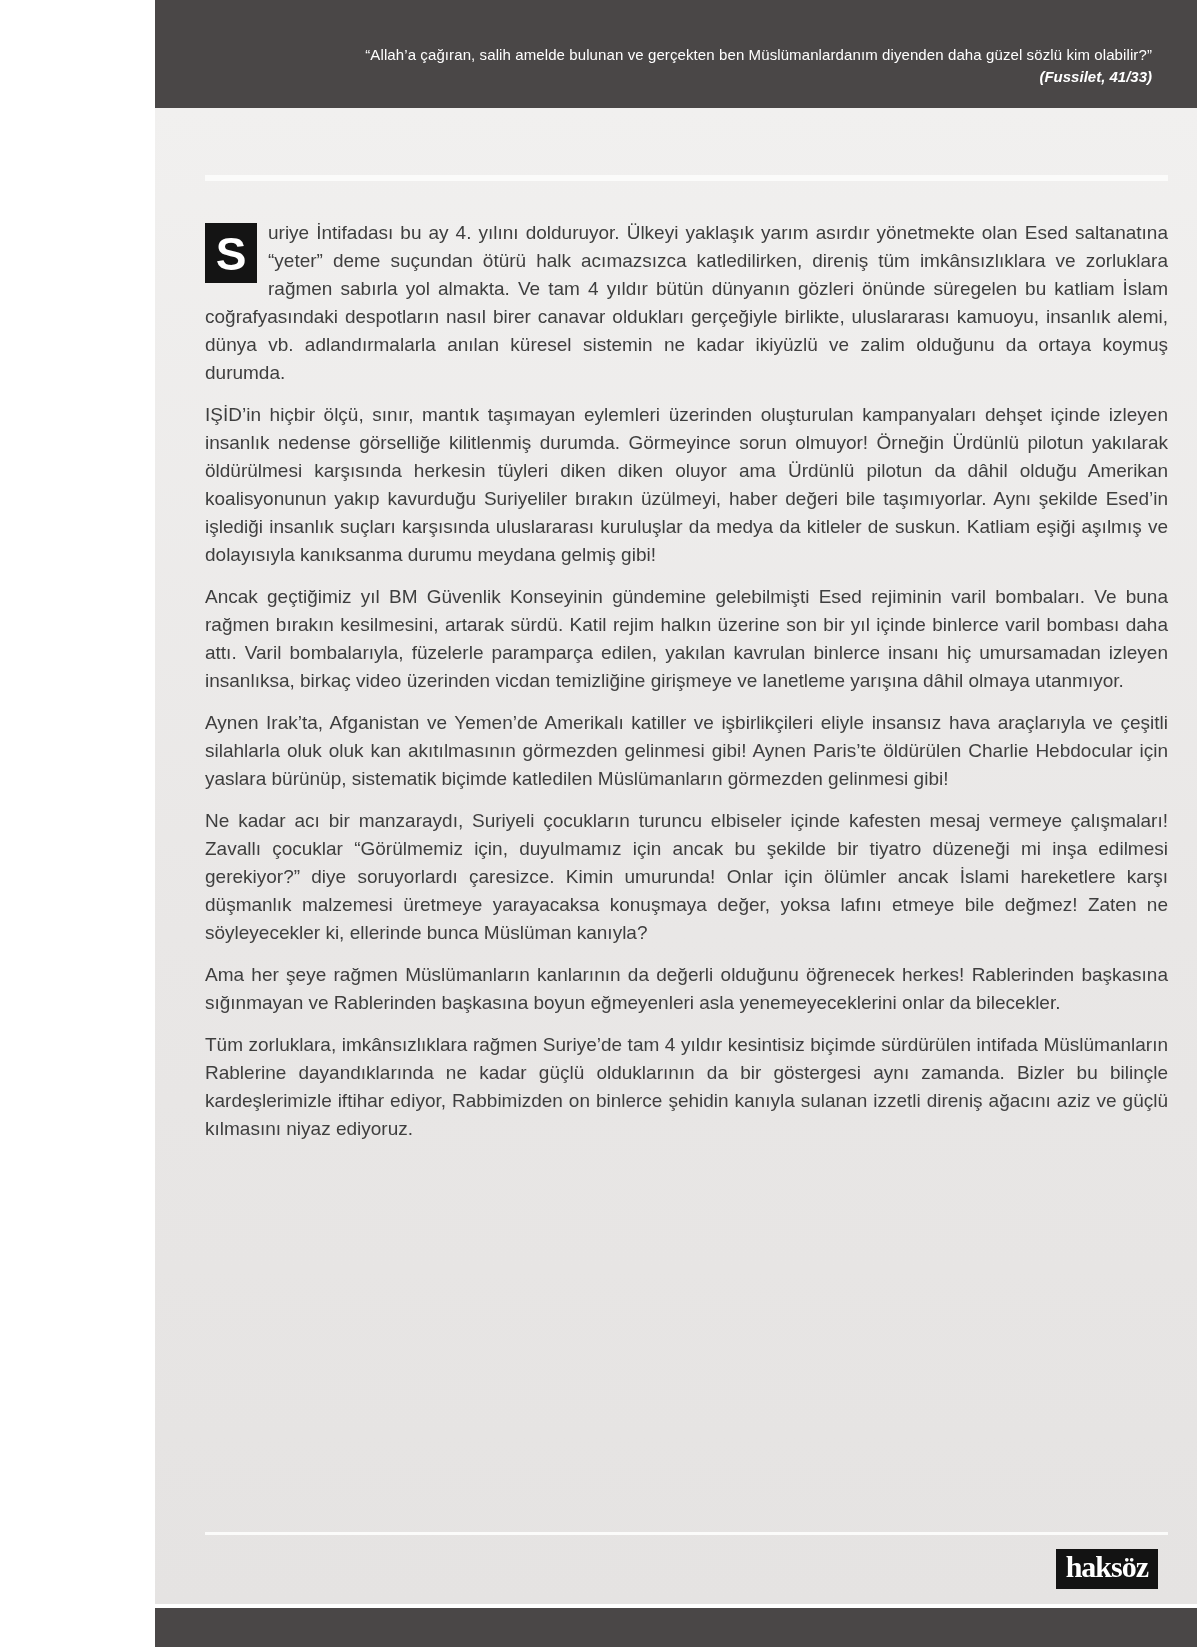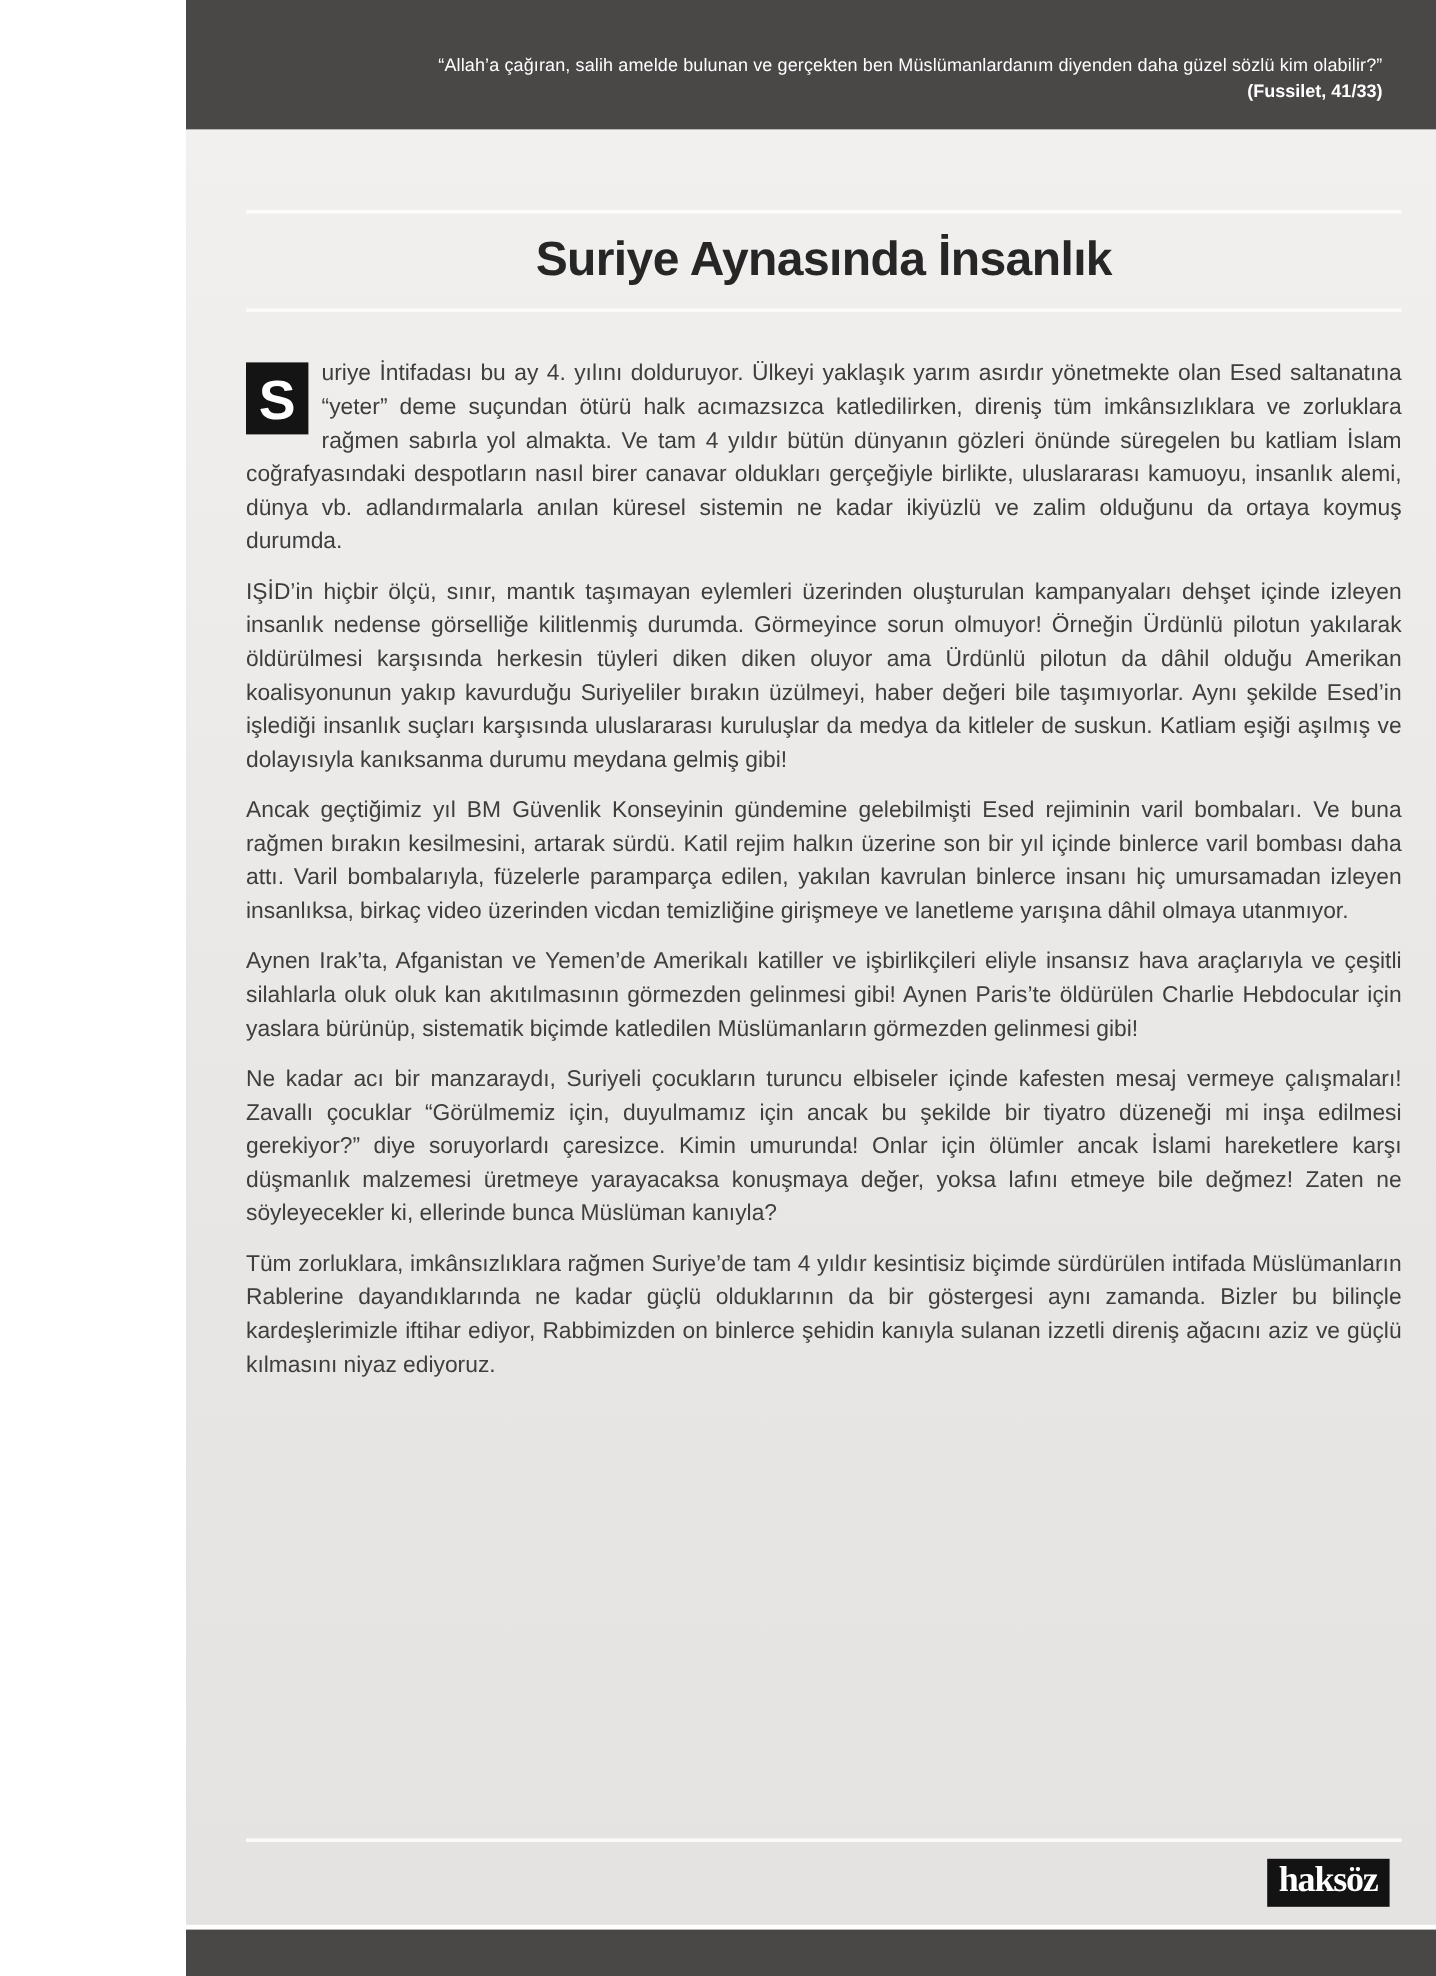--- a/index.html
+++ b/index.html
@@ -21,21 +21,21 @@
     box-sizing:border-box;
     padding:44px 68px 0 70px;
     text-align:right;
   }
   .quote-text {
     color:#ffffff; font-size:15px; line-height:22px;
     letter-spacing:0.1px;
   }
   .quote-attr {
     color:#ffffff; font-size:15px; line-height:22px;
-    font-weight:bold; 
+    font-weight:bold; font-style:italic;
   }
   
   .page {
     position:absolute; top:108px; left:0; right:0; bottom:43px;
     background:linear-gradient(180deg,#f1f0ef 0%, #e9e7e6 55%, #e5e3e2 100%);
     box-sizing:border-box;
     padding:0 52px 0 50px;
   }
   .title-rule {
     height:3px; background:#fbfbfa; border:none; margin:0;
@@ -84,31 +84,31 @@
 
 <div class="page-col">
 
   <div class="band-top">
     <div class="quote-text">“Allah’a çağıran, salih amelde bulunan ve gerçekten ben Müslümanlardanım diyenden daha güzel sözlü kim olabilir?”</div>
     <div class="quote-attr">(Fussilet, 41/33)</div>
   </div>
 
   <div class="page">
     <hr class="title-rule rule-top">
-    <h1 class="article-title">Suriye Aynasında İnsanlık</h1>
     <hr class="title-rule">
 
     <div class="article-body">
         <div class="para"><span class="dropcap-float">
             <span class="dropcap-box">S</span>
           </span>uriye İntifadası bu ay 4. yılını dolduruyor. Ülkeyi yaklaşık yarım asırdır yönetmekte olan Esed saltanatına “yeter” deme suçundan ötürü halk acımazsızca katledilirken, direniş tüm imkânsızlıklara ve zorluklara rağmen sabırla yol almakta. Ve tam 4 yıldır bütün dünyanın gözleri önünde süregelen bu katliam İslam coğrafyasındaki despotların nasıl birer canavar oldukları gerçeğiyle birlikte, uluslararası kamuoyu, insanlık alemi, dünya vb. adlandırmalarla anılan küresel sistemin ne kadar ikiyüzlü ve zalim olduğunu da ortaya koymuş durumda.</div>
         <div class="para">IŞİD’in hiçbir ölçü, sınır, mantık taşımayan eylemleri üzerinden oluşturulan kampanyaları dehşet içinde izleyen insanlık nedense görselliğe kilitlenmiş durumda. Görmeyince sorun olmuyor! Örneğin Ürdünlü pilotun yakılarak öldürülmesi karşısında herkesin tüyleri diken diken oluyor ama Ürdünlü pilotun da dâhil olduğu Amerikan koalisyonunun yakıp kavurduğu Suriyeliler bırakın üzülmeyi, haber değeri bile taşımıyorlar. Aynı şekilde Esed’in işlediği insanlık suçları karşısında uluslararası kuruluşlar da medya da kitleler de suskun. Katliam eşiği aşılmış ve dolayısıyla kanıksanma durumu meydana gelmiş gibi!</div>
         <div class="para">Ancak geçtiğimiz yıl BM Güvenlik Konseyinin gündemine gelebilmişti Esed rejiminin varil bombaları. Ve buna rağmen bırakın kesilmesini, artarak sürdü. Katil rejim halkın üzerine son bir yıl içinde binlerce varil bombası daha attı. Varil bombalarıyla, füzelerle paramparça edilen, yakılan kavrulan binlerce insanı hiç umursamadan izleyen insanlıksa, birkaç video üzerinden vicdan temizliğine girişmeye ve lanetleme yarışına dâhil olmaya utanmıyor.</div>
         <div class="para">Aynen Irak’ta, Afganistan ve Yemen’de Amerikalı katiller ve işbirlikçileri eliyle insansız hava araçlarıyla ve çeşitli silahlarla oluk oluk kan akıtılmasının görmezden gelinmesi gibi! Aynen Paris’te öldürülen Charlie Hebdocular için yaslara bürünüp, sistematik biçimde katledilen Müslümanların görmezden gelinmesi gibi!</div>
         <div class="para">Ne kadar acı bir manzaraydı, Suriyeli çocukların turuncu elbiseler içinde kafesten mesaj vermeye çalışmaları! Zavallı çocuklar “Görülmemiz için, duyulmamız için ancak bu şekilde bir tiyatro düzeneği mi inşa edilmesi gerekiyor?” diye soruyorlardı çaresizce. Kimin umurunda! Onlar için ölümler ancak İslami hareketlere karşı düşmanlık malzemesi üretmeye yarayacaksa konuşmaya değer, yoksa lafını etmeye bile değmez! Zaten ne söyleyecekler ki, ellerinde bunca Müslüman kanıyla?</div>
+        <div class="para">Ama her şeye rağmen Müslümanların kanlarının da değerli olduğunu öğrenecek herkes! Rablerinden başkasına sığınmayan ve Rablerinden başkasına boyun eğmeyenleri asla yenemeyeceklerini onlar da bilecekler.</div>
         <div class="para">Tüm zorluklara, imkânsızlıklara rağmen Suriye’de tam 4 yıldır kesintisiz biçimde sürdürülen intifada Müslümanların Rablerine dayandıklarında ne kadar güçlü olduklarının da bir göstergesi aynı zamanda. Bizler bu bilinçle kardeşlerimizle iftihar ediyor, Rabbimizden on binlerce şehidin kanıyla sulanan izzetli direniş ağacını aziz ve güçlü kılmasını niyaz ediyoruz.</div>
       </div>
   </div>
 
   <div class="footer-rule"></div>
   <div class="haksoz-logo">haksöz</div>
 
   <div class="band-bottom"></div>
 
 </div>

